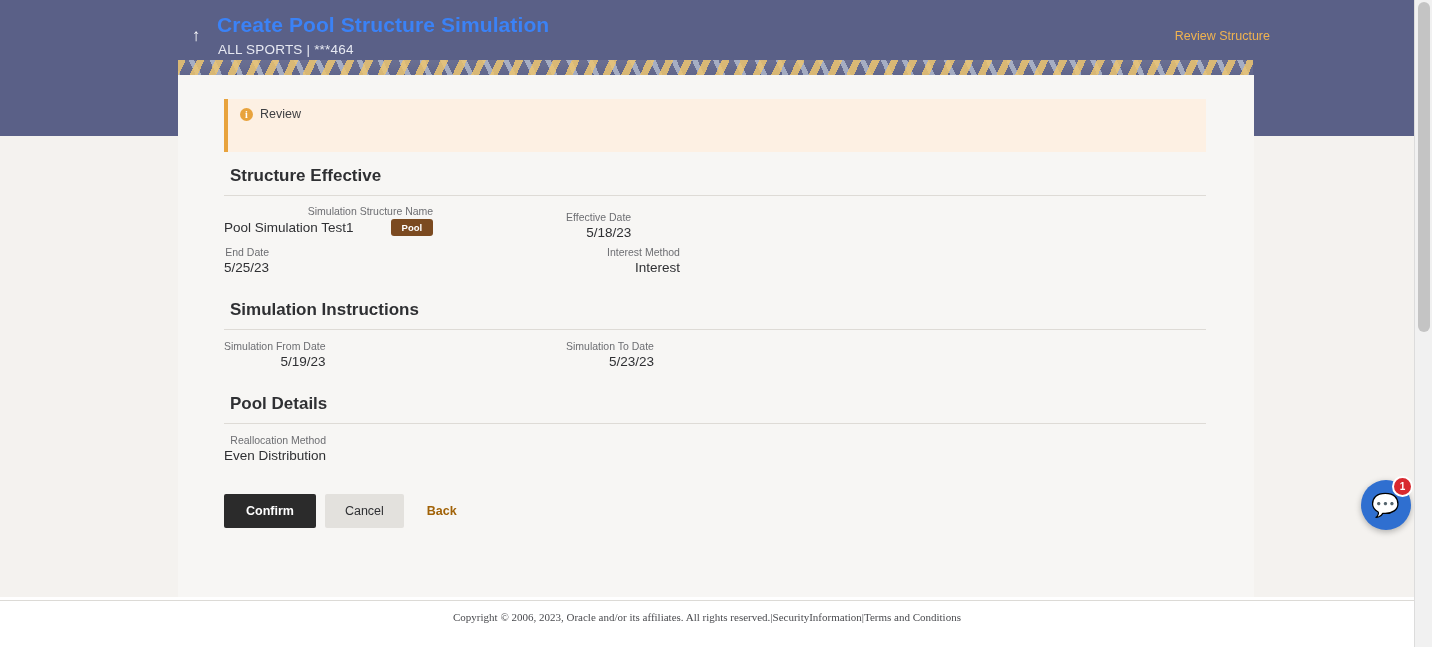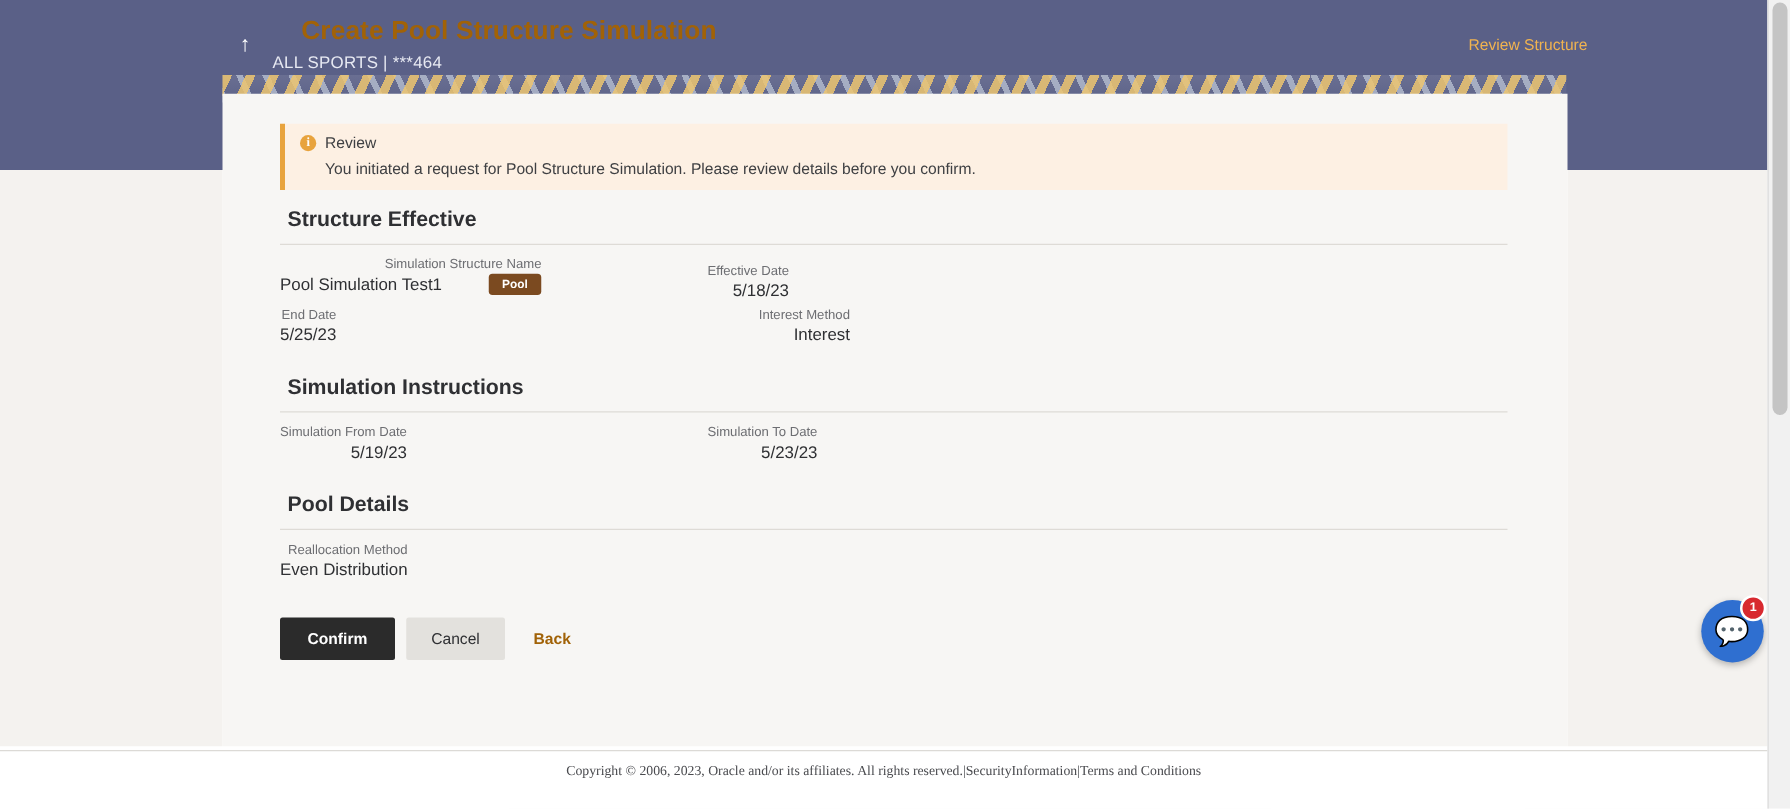--- a/index.html
+++ b/index.html
@@ -63,23 +63,22 @@
     cursor: pointer;
     user-select: none;
   }
 
   .page-title {
     position: absolute;
     left: 217px;
     top: 13px;
     font-size: 21px;
     font-weight: bold;
-    color: #a16207;
+    color: #3b82f6;
     letter-spacing: 0.1px;
-    margin-left: 24px;
   }
   .page-subtitle {
     position: absolute;
     left: 218px;
     top: 42px;
     font-size: 13.5px;
     color: #e7e9f2;
     letter-spacing: 0.2px;
   }
   .header-link {
@@ -332,21 +331,20 @@
   <div class="back-arrow">↑</div>
   <div class="page-title">Create Pool Structure Simulation</div>
   <div class="page-subtitle">ALL SPORTS | ***464</div>
   <div class="header-link">Review Structure</div>
 
   <div class="content-panel"></div>
 
   <div class="alert">
     <div class="alert-icon">i</div>
     <div class="alert-title">Review</div>
-    <div class="alert-text">You initiated a request for Pool Structure Simulation. Please review details before you confirm.</div>
   </div>
 
   <div class="section" style="top:166px;">
     <div class="section-title">Structure Effective</div>
   </div>
 
   <div class="field" style="left:224px; top:205px;">
     <div class="field-label">Simulation Structure Name</div>
     <div class="field-value-row">
       <span class="field-value">Pool Simulation Test1</span>

